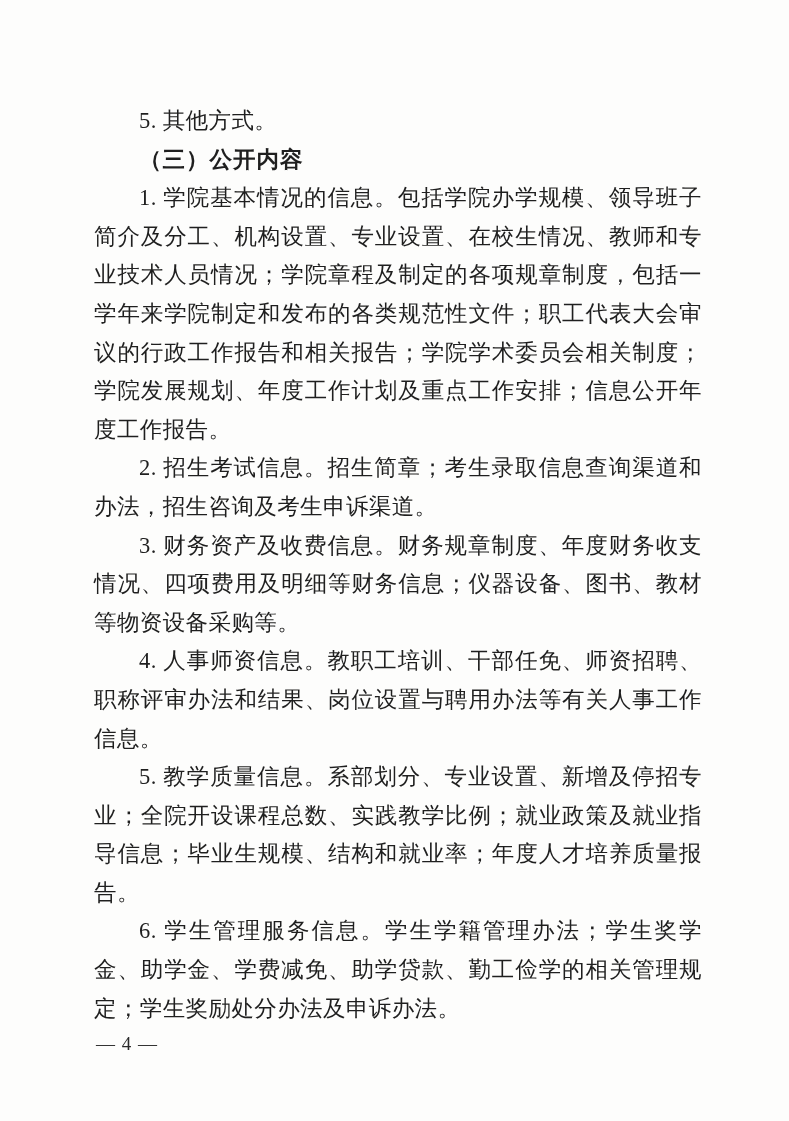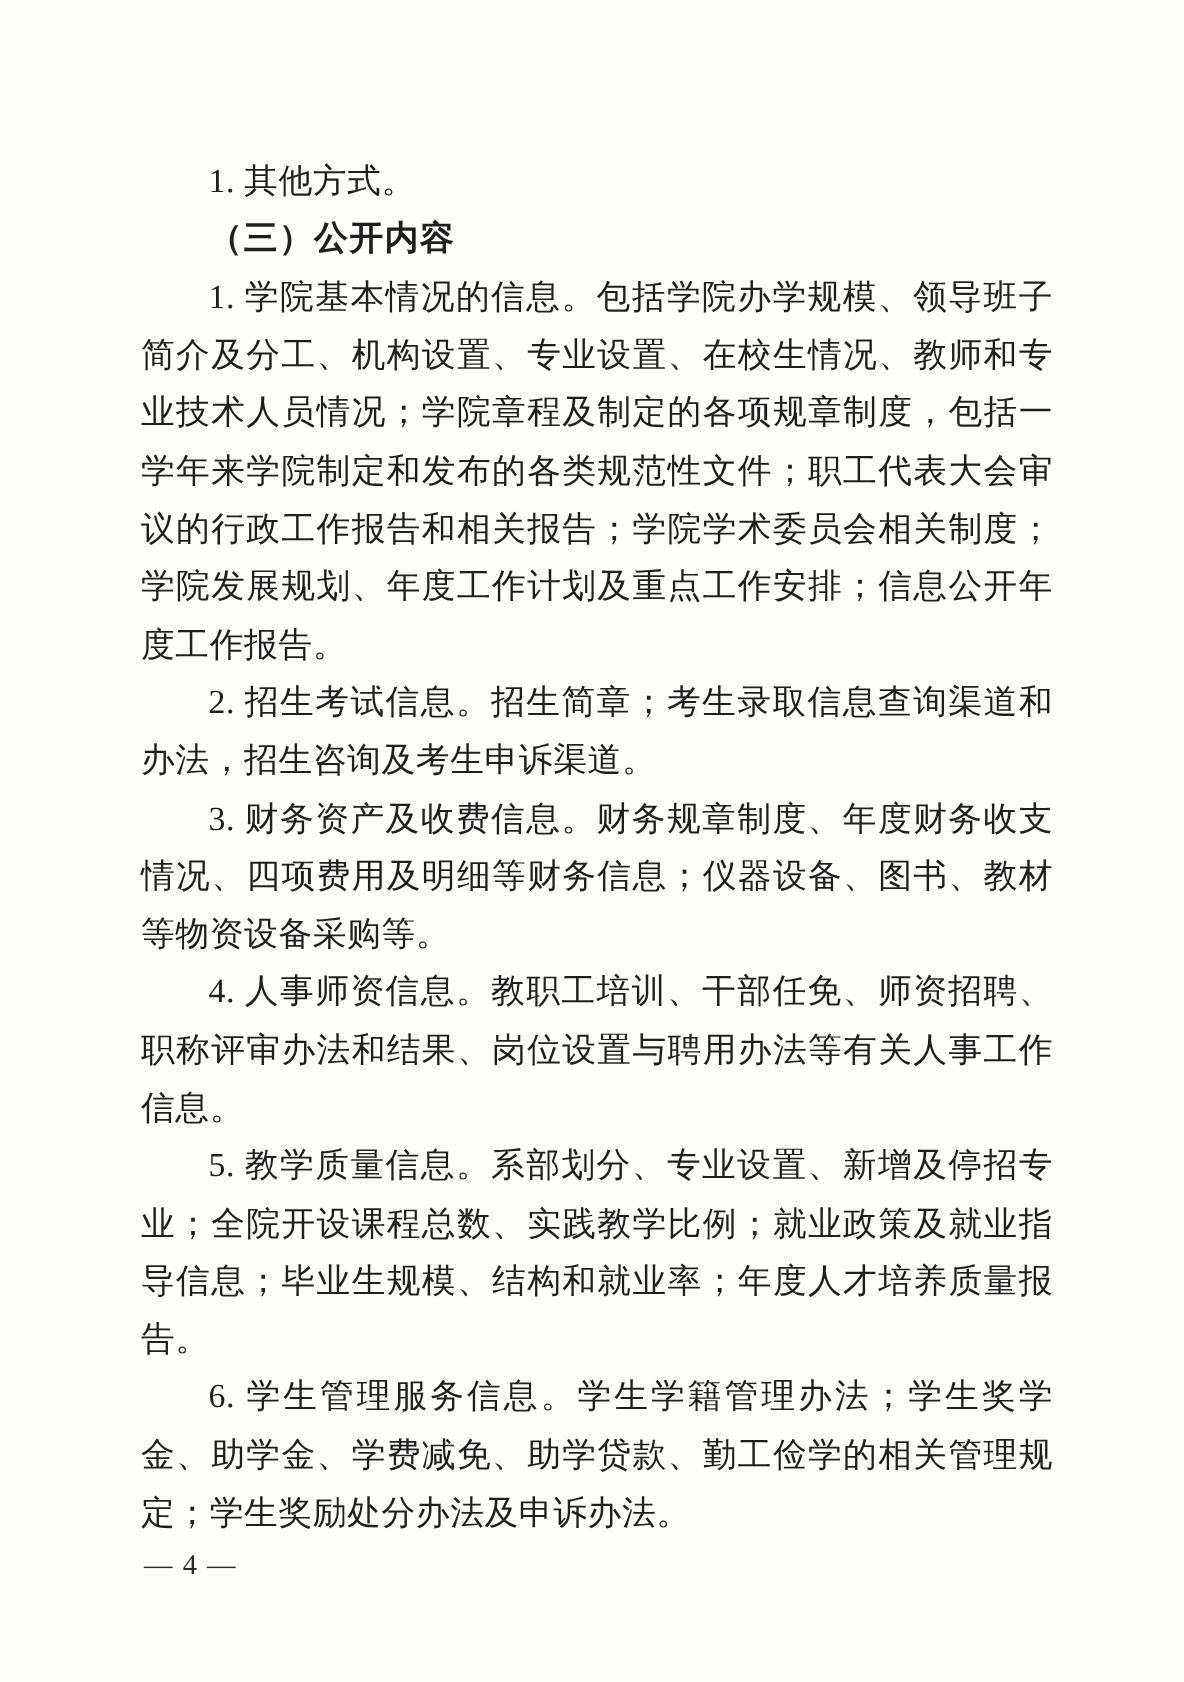--- a/index.html
+++ b/index.html
@@ -27,36 +27,35 @@
     line-height: 38.6px;
     text-indent: 2em;
     text-align: justify;
     text-justify: inter-ideograph;
     letter-spacing: 0.4px;
     word-break: break-all;
   }
   .para.heading {
     font-weight: bold;
     letter-spacing: 1px;
-    font-family: Liberation Mono, monospace;
   }
   .page-number {
     position: absolute;
     top: 1033px;
     left: 96px;
     font-size: 19px;
     letter-spacing: 1px;
     color: #2a2a2a;
   }
 </style>
 </head>
 <body>
 
 <div class="page-content">
-  <p class="para">1. 其他方式。</p>
+  <p class="para">5. 其他方式。</p>
   <p class="para heading">（三）公开内容</p>
   <p class="para">1. 学院基本情况的信息。包括学院办学规模、领导班子简介及分工、机构设置、专业设置、在校生情况、教师和专业技术人员情况；学院章程及制定的各项规章制度，包括一学年来学院制定和发布的各类规范性文件；职工代表大会审议的行政工作报告和相关报告；学院学术委员会相关制度；学院发展规划、年度工作计划及重点工作安排；信息公开年度工作报告。</p>
   <p class="para">2. 招生考试信息。招生简章；考生录取信息查询渠道和办法，招生咨询及考生申诉渠道。</p>
   <p class="para">3. 财务资产及收费信息。财务规章制度、年度财务收支情况、四项费用及明细等财务信息；仪器设备、图书、教材等物资设备采购等。</p>
   <p class="para">4. 人事师资信息。教职工培训、干部任免、师资招聘、职称评审办法和结果、岗位设置与聘用办法等有关人事工作信息。</p>
   <p class="para">5. 教学质量信息。系部划分、专业设置、新增及停招专业；全院开设课程总数、实践教学比例；就业政策及就业指导信息；毕业生规模、结构和就业率；年度人才培养质量报告。</p>
   <p class="para">6. 学生管理服务信息。学生学籍管理办法；学生奖学金、助学金、学费减免、助学贷款、勤工俭学的相关管理规定；学生奖励处分办法及申诉办法。</p>
 </div>
 
 <div class="page-number">— 4 —</div>

